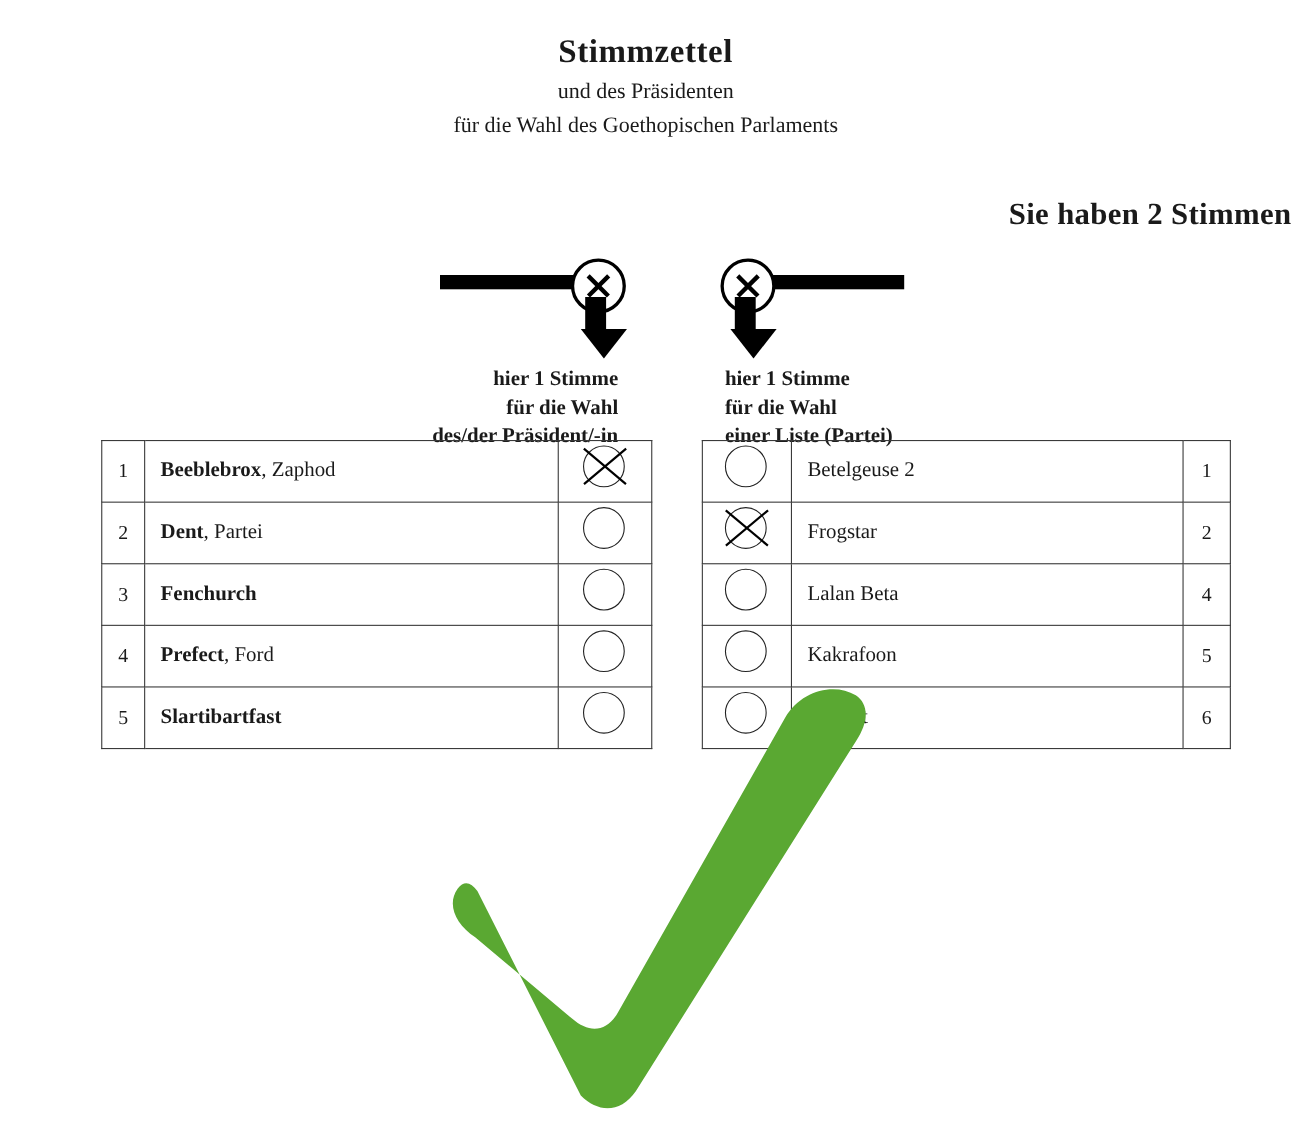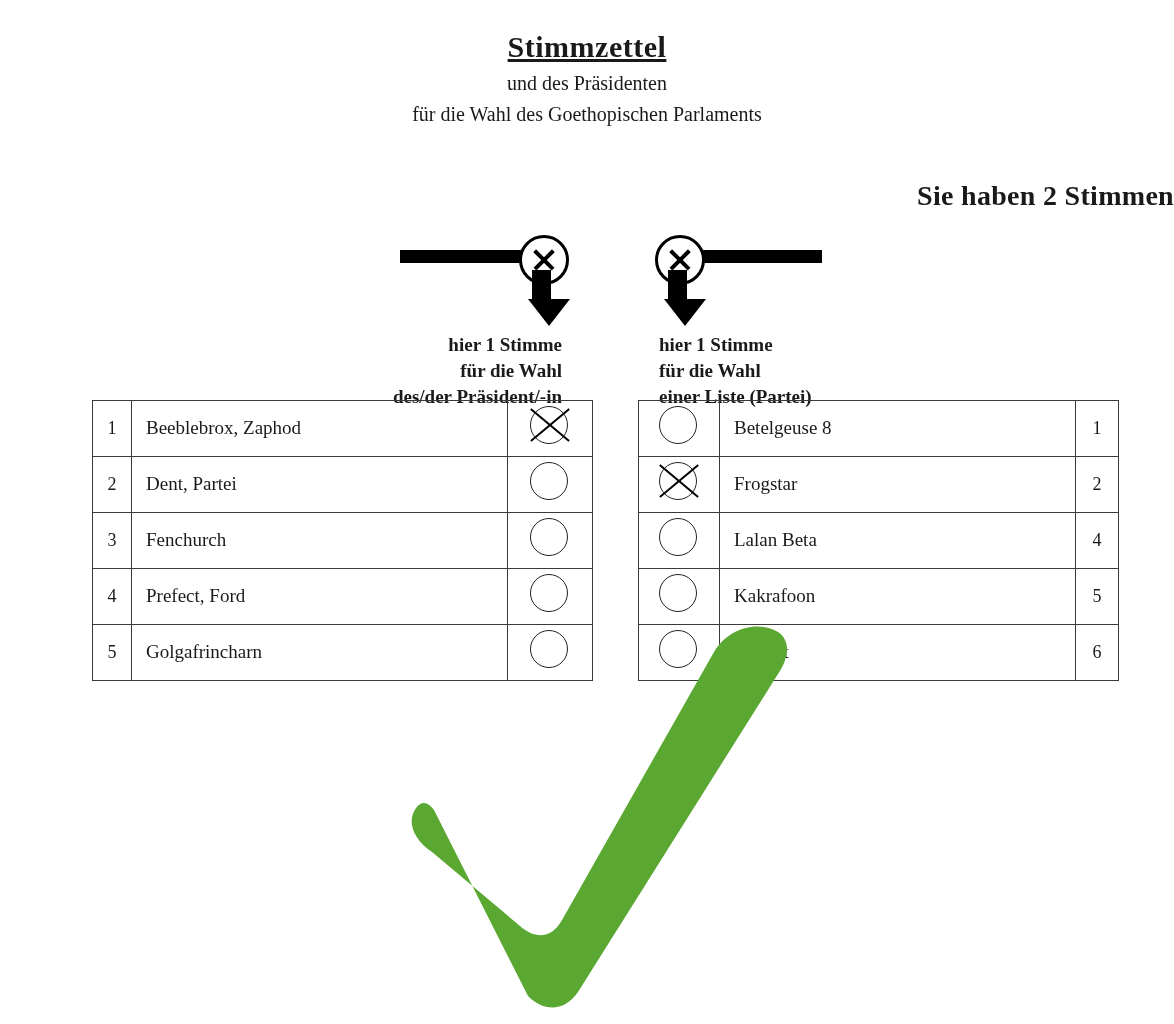--- a/index.html
+++ b/index.html
@@ -19,21 +19,20 @@
   
   .header {
     text-align: center;
     padding-top: 28px;
   }
   .header .title {
     font-size: 30px;
     font-weight: bold;
     letter-spacing: 0.5px;
     line-height: 1.25;
-    text-decoration: underline;
   }
   .header .sub {
     font-size: 20px;
     line-height: 1.35;
     margin-top: 4px;
   }
 
   
   .instructions {
     margin-top: 52px;
@@ -145,21 +144,21 @@
   }
   .num-cell {
     width: 36px;
     text-align: center;
     font-size: 18px;
   }
   .name-cell {
     padding-left: 14px;
     white-space: nowrap;
   }
-  .name-cell .surname { font-weight: normal; }
+  .name-cell .surname { font-weight: bold; }
   .mark-cell {
     width: 82px;
     text-align: center;
   }
 
   
   #president-table { left: 92px; top: 0; }
   #president-table .name-cell { width: 360px; }
 
   
@@ -274,35 +273,35 @@
       </tr>
       <tr>
         <td class="num-cell">4</td>
         <td class="name-cell"><span class="surname">Prefect</span><span>, Ford</span></td>
         <td class="mark-cell">
           <span class="ovl"><span class="ring"></span></span>
         </td>
       </tr>
       <tr>
         <td class="num-cell">5</td>
-        <td class="name-cell"><span class="surname">Golgafrincharn</span><span></span></td>
+        <td class="name-cell"><span class="surname">Slartibartfast</span><span></span></td>
         <td class="mark-cell">
           <span class="ovl"><span class="ring"></span></span>
         </td>
       </tr>
     </tbody>
   </table>
 
   <table class="ballot" id="party-table">
     <tbody>
       <tr>
         <td class="mark-cell">
           <span class="ovl"><span class="ring"></span></span>
         </td>
-        <td class="name-cell">Betelgeuse 8</td>
+        <td class="name-cell">Betelgeuse 2</td>
         <td class="num-cell">1</td>
       </tr>
       <tr>
         <td class="mark-cell">
           <span class="ovl crossed"><span class="ring"></span><span class="s1"></span><span class="s2"></span></span>
         </td>
         <td class="name-cell">Frogstar</td>
         <td class="num-cell">2</td>
       </tr>
       <tr>

